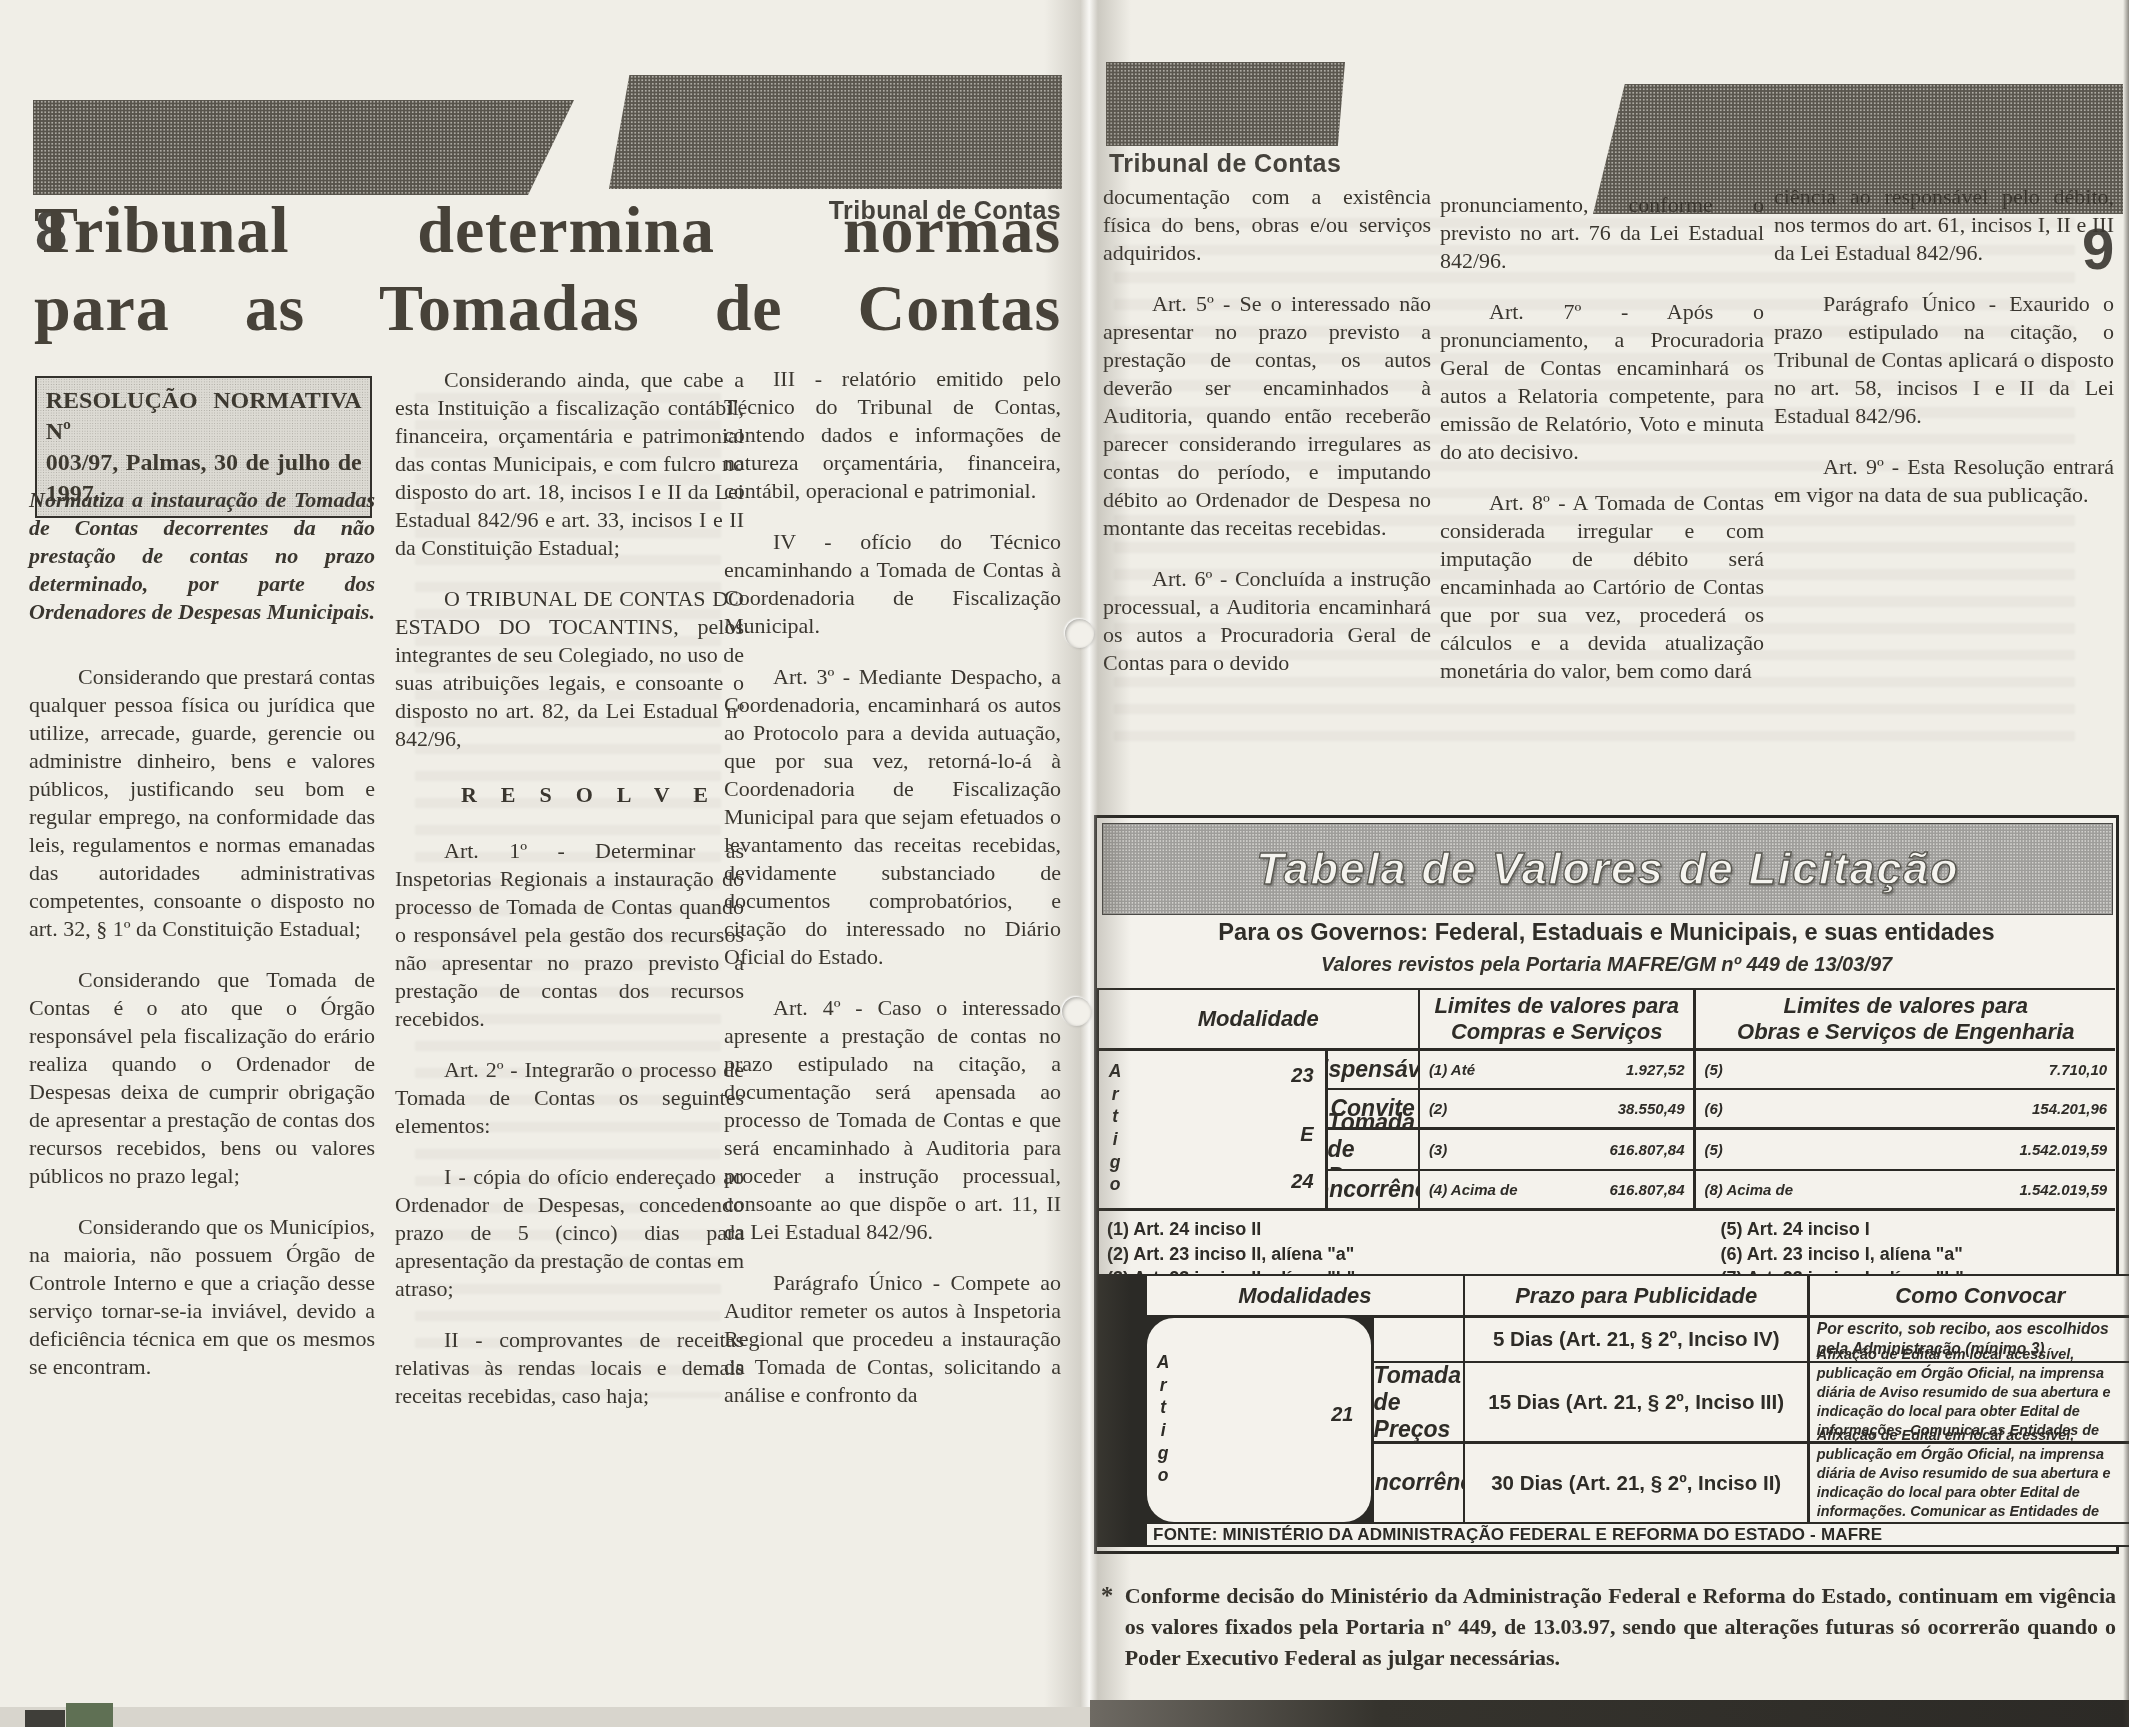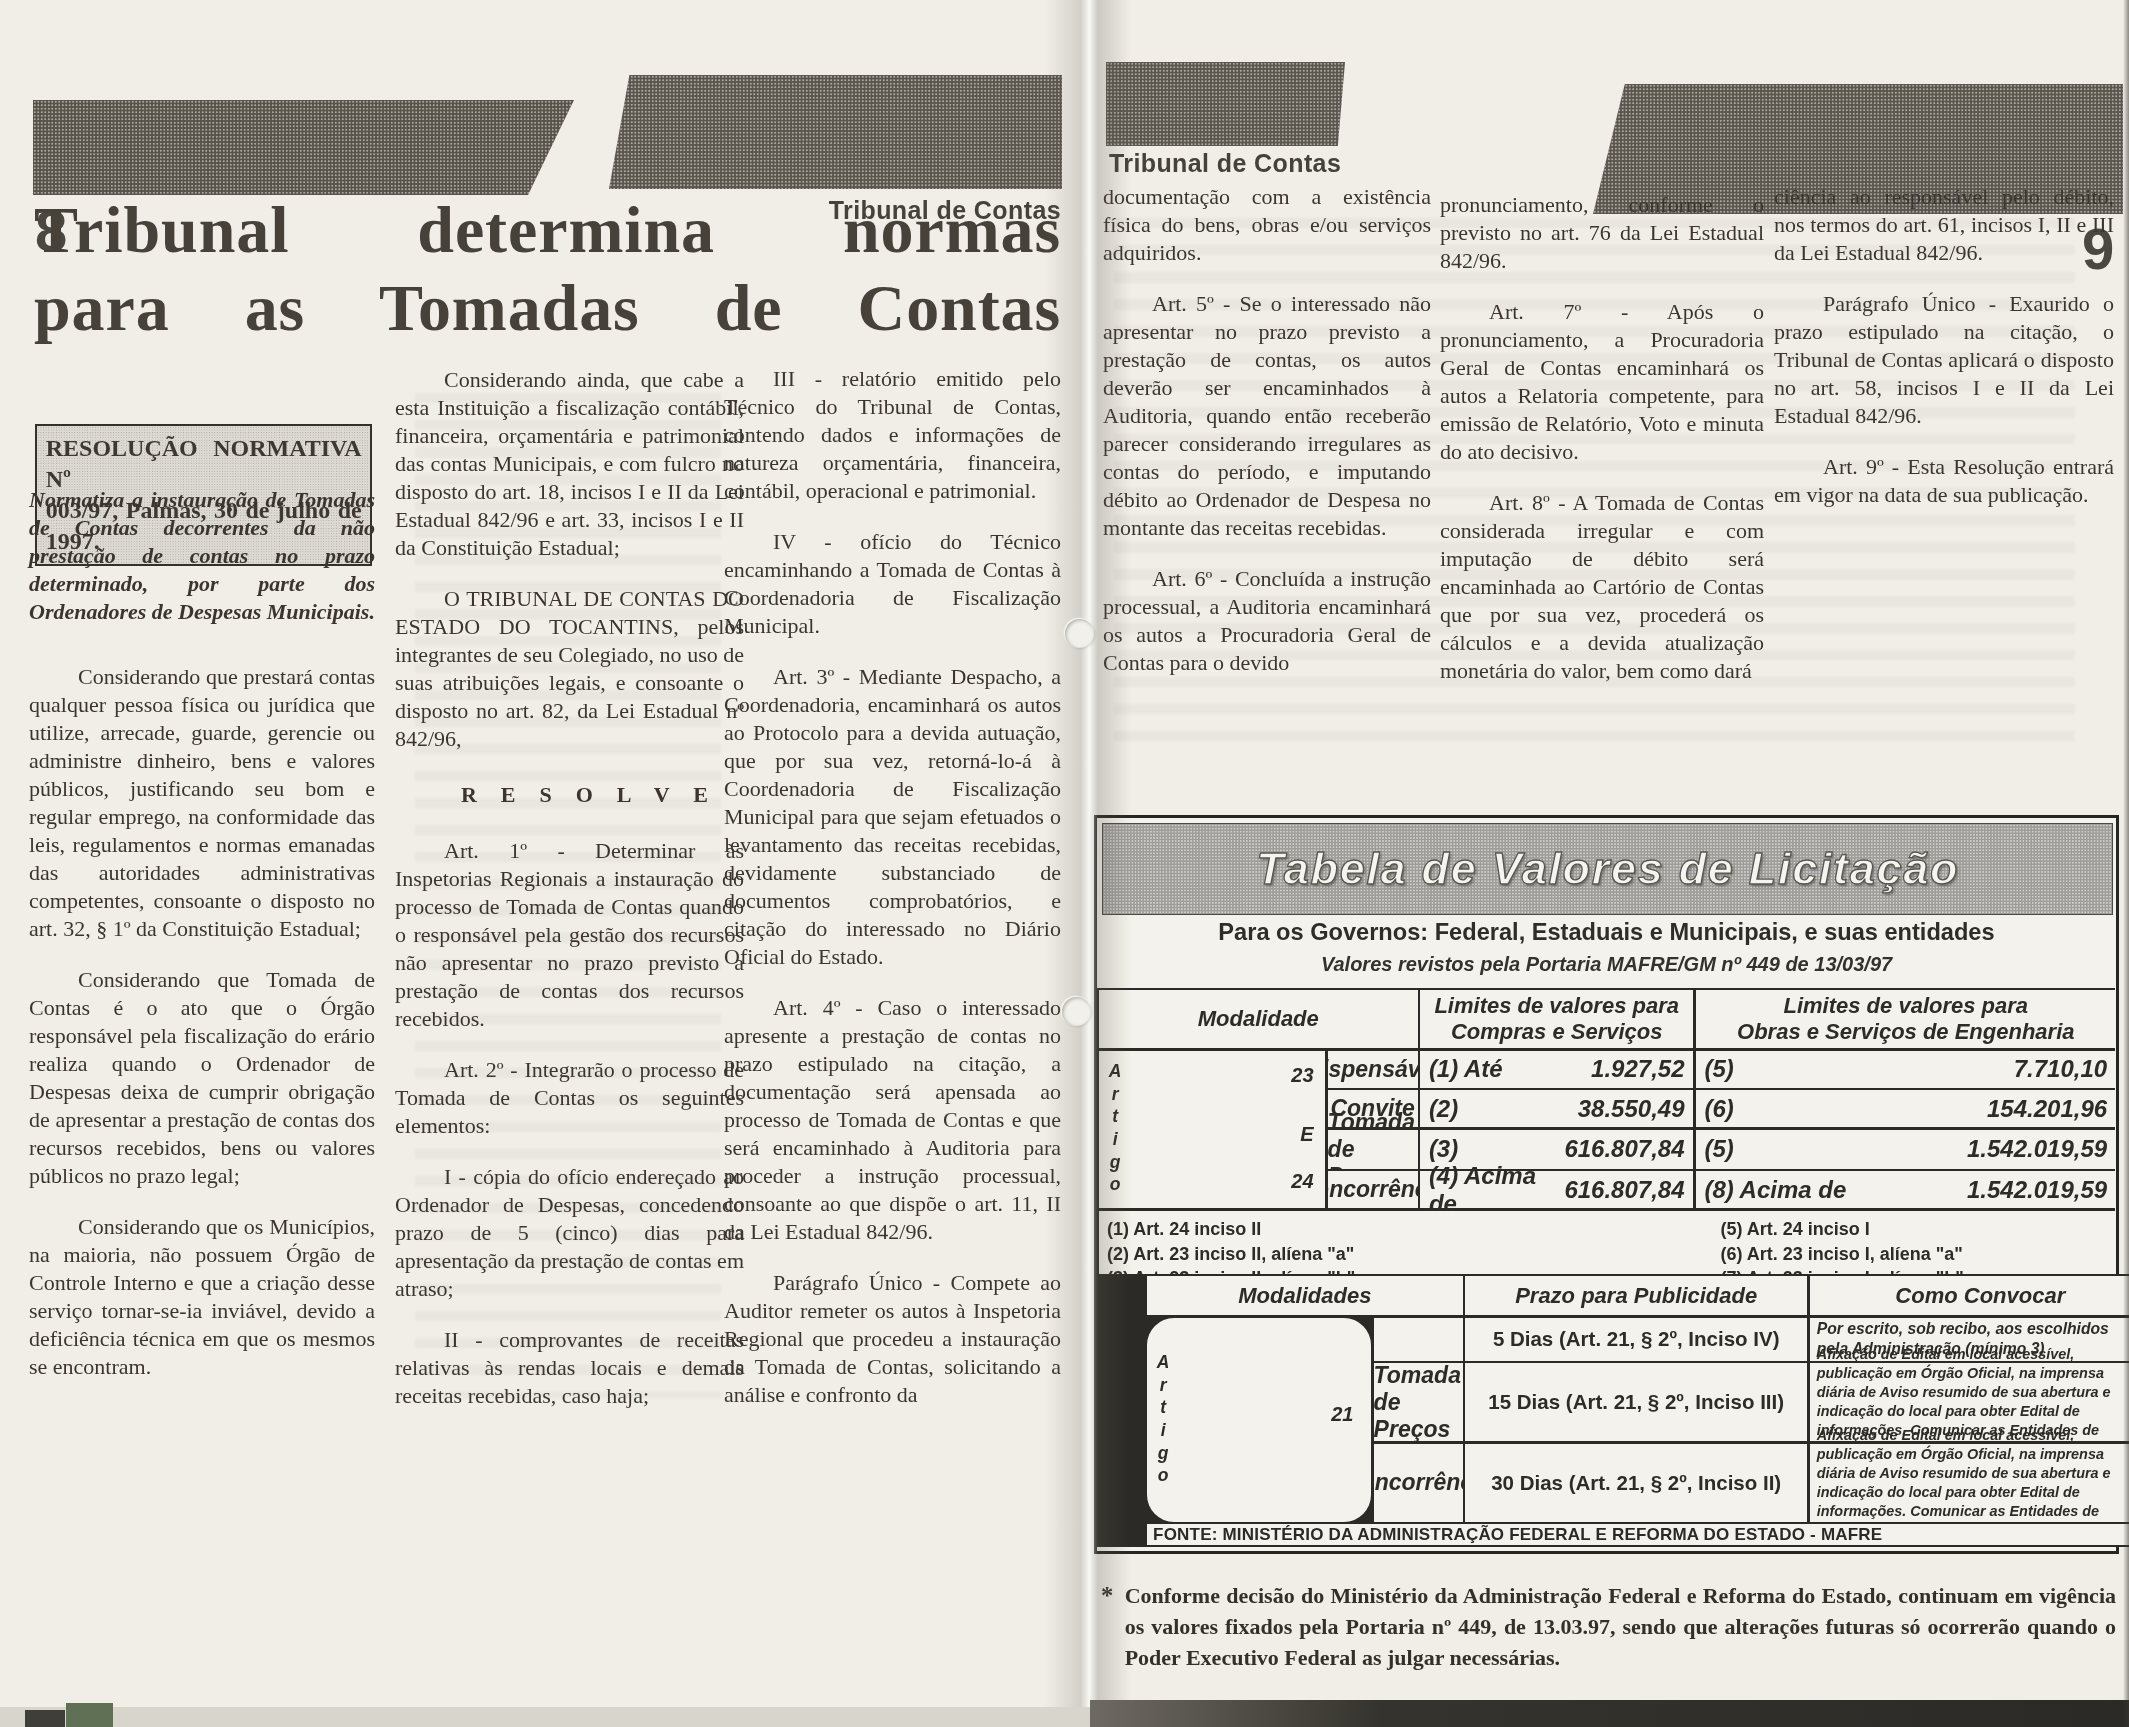--- a/index.html
+++ b/index.html
@@ -34,21 +34,21 @@
   .pagenum{position:absolute;font-family:"Liberation Sans","DejaVu Sans",sans-serif;font-weight:bold;
         font-size:58px;color:#4b4842;}
   .pn8{left:35px;top:197px;}
   .pn9{left:2082px;top:215px;}
   
   .headline{position:absolute;left:34px;top:191px;width:1027px;font-weight:bold;color:#474239;}
   .headline .hl{font-size:66px;line-height:78px;text-align:justify;text-align-last:justify;letter-spacing:0.9px;}
   
   .resbox{position:absolute;left:35px;top:376px;width:316px;padding:7px 8.7px;border:2.6px solid #33312c;
         background-color:#dcdad3;background-image:radial-gradient(rgba(88,85,76,.38) 0.6px,rgba(0,0,0,0) 0.8px);
-        background-size:2.6px 2.6px;margin-top:48px;}
+        background-size:2.6px 2.6px;}
   .resbox .rb{font-weight:bold;font-size:24px;line-height:31px;color:#3d3930;text-align:justify;text-align-last:justify;}
   
   .col{position:absolute;font-size:22px;line-height:28px;text-align:justify;}
   .par{margin:0 0 23px 0;text-indent:49px;}
   .noind{text-indent:0;}
   .lede{font-style:italic;font-weight:bold;margin-bottom:37px;}
   .lead{font-weight:normal;}
   .resolve{font-weight:bold;letter-spacing:.42em;text-indent:0;margin:28px 0 28px 66px;}
   .c-l1{left:29px;  top:376px;  width:346px;}
   .c-l2{left:395px; top:366px;  width:349px;}
@@ -72,21 +72,21 @@
         font-family:"Liberation Sans","DejaVu Sans",sans-serif;}
   .tgrid>div{background:#f4f2ec;}
   .g1{left:0;top:170px;width:1014px;grid-template-columns:226px 90px 273px 420px;
       grid-template-rows:58px 37px 37px 39px 37px 72px;}
   .g2{left:0;top:456px;width:1014px;grid-template-columns:224px 89px 342px 341px;
       grid-template-rows:39px 43px 78px 78px 21px;padding-left:48px;}
   .hcell{display:flex;align-items:center;justify-content:center;text-align:center;
       font-weight:bold;font-style:italic;font-size:22px;white-space:pre-line;line-height:26px;color:#2e2c27;}
   .mcell{display:flex;align-items:center;justify-content:center;font-weight:bold;font-style:italic;font-size:23px;color:#2e2c27;}
   .vcell{display:flex;align-items:center;justify-content:space-between;font-weight:bold;font-style:italic;
-      font-size:24px;padding:0 8.7px;color:#2e2c27;gap:28px;}
+      font-size:15px;padding:0 8.7px;color:#2e2c27;gap:28px;}
   .artcell{position:relative;}
   .artword{position:absolute;left:5.2px;top:50%;transform:translateY(-50%);
       writing-mode:vertical-rl;text-orientation:upright;font-weight:bold;font-style:italic;font-size:17.5px;
       letter-spacing:2.6px;color:#2e2c27;}
   .artnum{position:absolute;right:11.4px;font-weight:bold;font-style:italic;font-size:20px;color:#2e2c27;}
   .an23{top:13px;} .anE{top:46%;} .an24{bottom:15.7px;} .an21{top:42%;right:17.5px;}
   .fncell{padding:6.1px 7.9px;display:flex;justify-content:space-between;}
   .fncol{font-weight:bold;font-size:18px;line-height:24.5px;color:#2e2c27;}
   .fncol.right{padding-right:144px;}
   .pcell{display:flex;align-items:center;justify-content:center;font-weight:bold;

